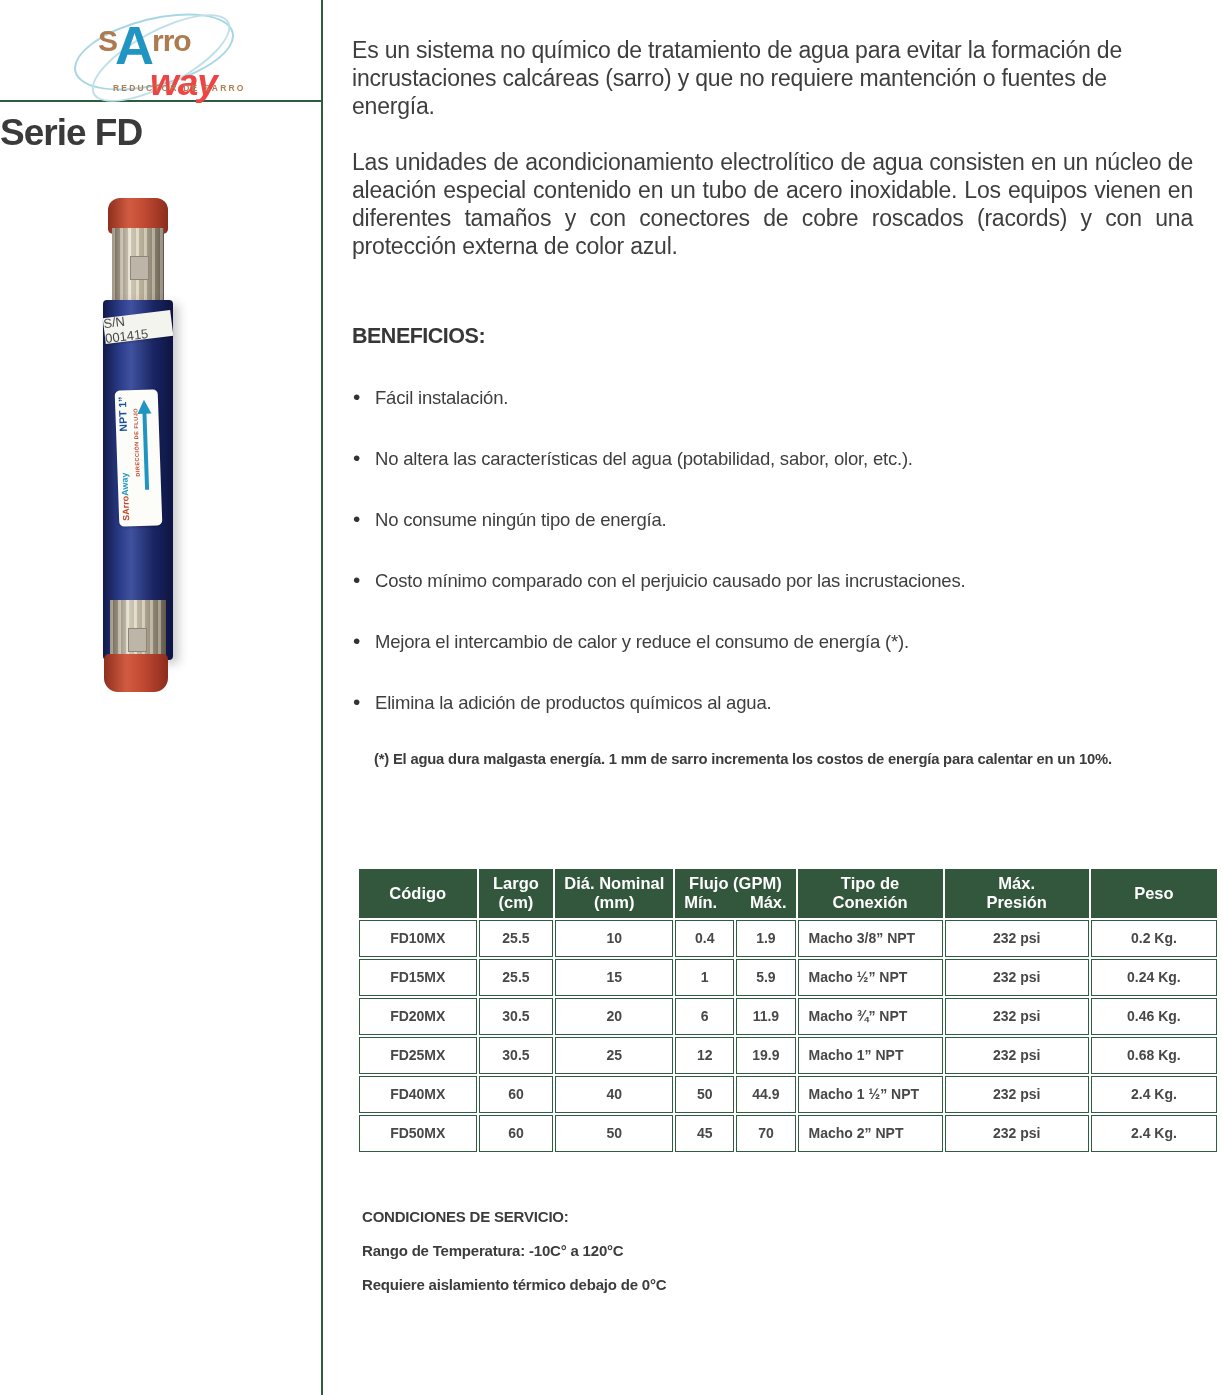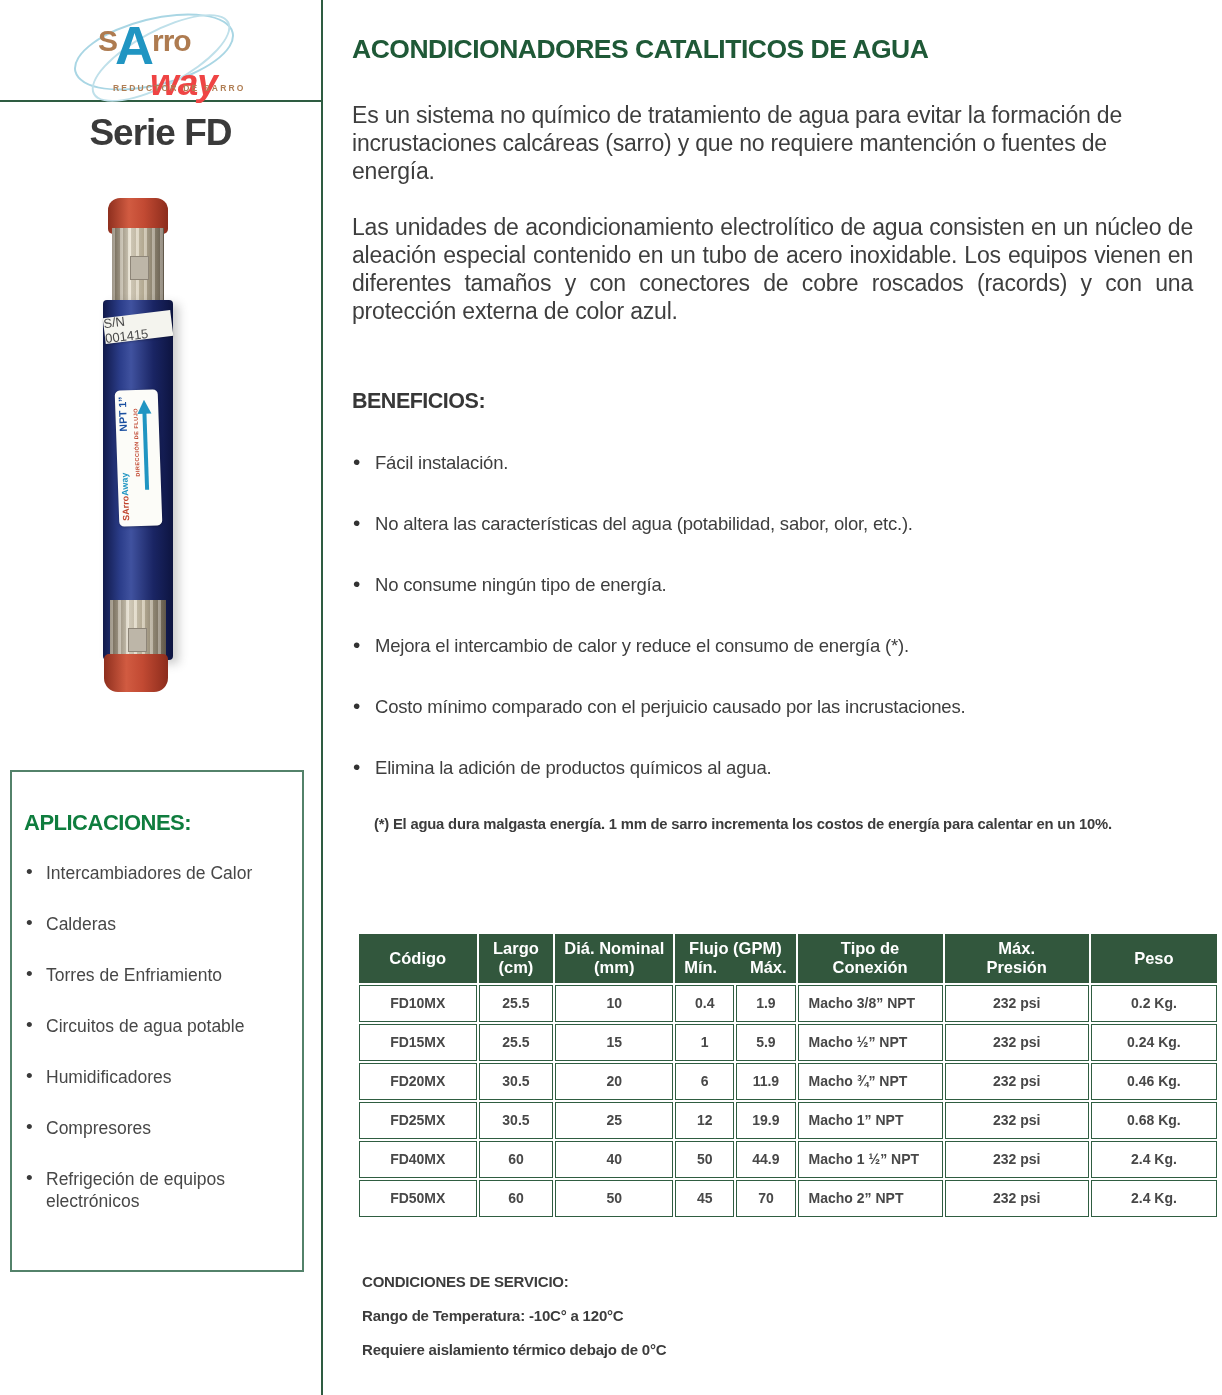--- a/index.html
+++ b/index.html
@@ -15,21 +15,21 @@
   .logo .swirl{position:absolute;border:2px solid #a9d6e4;border-radius:50%;}
   .logo .swirl.s1{left:2px;top:14px;width:160px;height:64px;transform:rotate(-14deg);}
   .logo .swirl.s2{left:14px;top:26px;width:150px;height:52px;transform:rotate(-28deg);border-color:#bfe0ea;}
   .logo span{position:absolute;font-weight:bold;line-height:1;}
   .logo .l-s{left:28px;top:22px;font-size:30px;color:#ae7b50;}
   .logo .l-a{left:45px;top:14px;font-size:54px;color:#2095c2;}
   .logo .l-rro{left:82px;top:22px;font-size:30px;color:#ae7b50;letter-spacing:-1px;}
   .logo .l-way{left:80px;top:60px;font-size:37px;color:#ef4444;letter-spacing:-1px;font-style:italic;}
   .logo .l-tag{left:43px;top:80px;font-size:8.5px;color:#b07e54;letter-spacing:2.2px;font-weight:bold;}
 
-  .series-title{position:absolute;left:0;top:112px;width:321px;text-align:center;
+  .series-title{position:absolute;left:0;top:112px;width:321px;text-align:left;
     font-size:37px;font-weight:bold;color:#3a3a3a;letter-spacing:-1px;}
 
   
   .tube{position:absolute;left:103px;top:196px;width:70px;height:500px;}
   .cap{position:absolute;background:linear-gradient(90deg,#8e2f1e,#d15b41 35%,#c24a33 60%,#8c2c1c);}
   .cap-top{left:5px;top:2px;width:60px;height:36px;border-radius:12px 12px 5px 5px;}
   .cap-bottom{left:1px;top:458px;width:64px;height:38px;border-radius:5px 5px 14px 14px;}
   .metal{position:absolute;
     background:
       repeating-linear-gradient(90deg,rgba(255,255,255,.28) 0 3px,rgba(0,0,0,.10) 3px 8px),
@@ -120,46 +120,33 @@
         <div class="fl-arrow-head"></div>
         <span class="vtext fl-flow">DIRECCIÓN DE FLUJO</span>
       </div>
     </div>
     <div class="metal metal-bottom">
       <div class="notch"></div>
     </div>
     <div class="cap cap-bottom"></div>
   </div>
 
-  <div class="apps-box">
-    <div class="apps-heading">APLICACIONES:</div>
-    <ul class="apps-list">
-      <li>Intercambiadores de Calor</li>
-      <li>Calderas</li>
-      <li>Torres de Enfriamiento</li>
-      <li>Circuitos de agua potable</li>
-      <li>Humidificadores</li>
-      <li>Compresores</li>
-      <li>Refrigeción de equipos electrónicos</li>
-    </ul>
-  </div>
 
   <div class="main-col">
-    <div class="page-title">ACONDICIONADORES CATALITICOS DE AGUA</div>
 
     <p class="intro">Es un sistema no químico de tratamiento de agua para evitar la formación de incrustaciones calcáreas (sarro) y que no requiere mantención o fuentes de energía.</p>
     <p class="intro justify">Las unidades de acondicionamiento electrolítico de agua consisten en un núcleo de aleación especial contenido en un tubo de acero inoxidable. Los equipos vienen en diferentes tamaños y con conectores de cobre roscados (racords) y con una protección externa de color azul.</p>
 
     <div class="benefits-heading">BENEFICIOS:</div>
     <ul class="benefits-list">
       <li>Fácil instalación.</li>
       <li>No altera las características del agua (potabilidad, sabor, olor, etc.).</li>
       <li>No consume ningún tipo de energía.</li>
+      <li>Costo mínimo comparado con el perjuicio causado por las incrustaciones.</li>
       <li>Mejora el intercambio de calor y reduce el consumo de energía (*).</li>
-      <li>Costo mínimo comparado con el perjuicio causado por las incrustaciones.</li>
       <li>Elimina la adición de productos químicos al agua.</li>
     </ul>
 
     <div class="footnote">(*) El agua dura malgasta energía. 1 mm de sarro incrementa los costos de energía para calentar en un 10%.</div>
 
     <table class="spec-table">
       <colgroup>
         <col style="width:120px">
           <col style="width:76px">
           <col style="width:120px">

